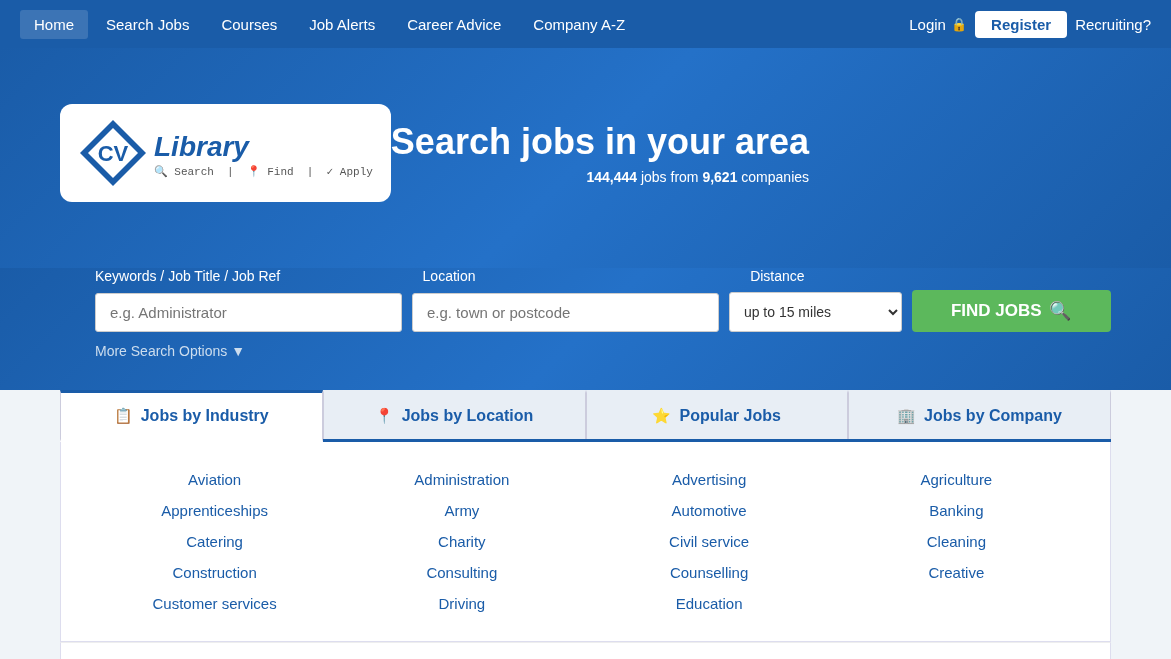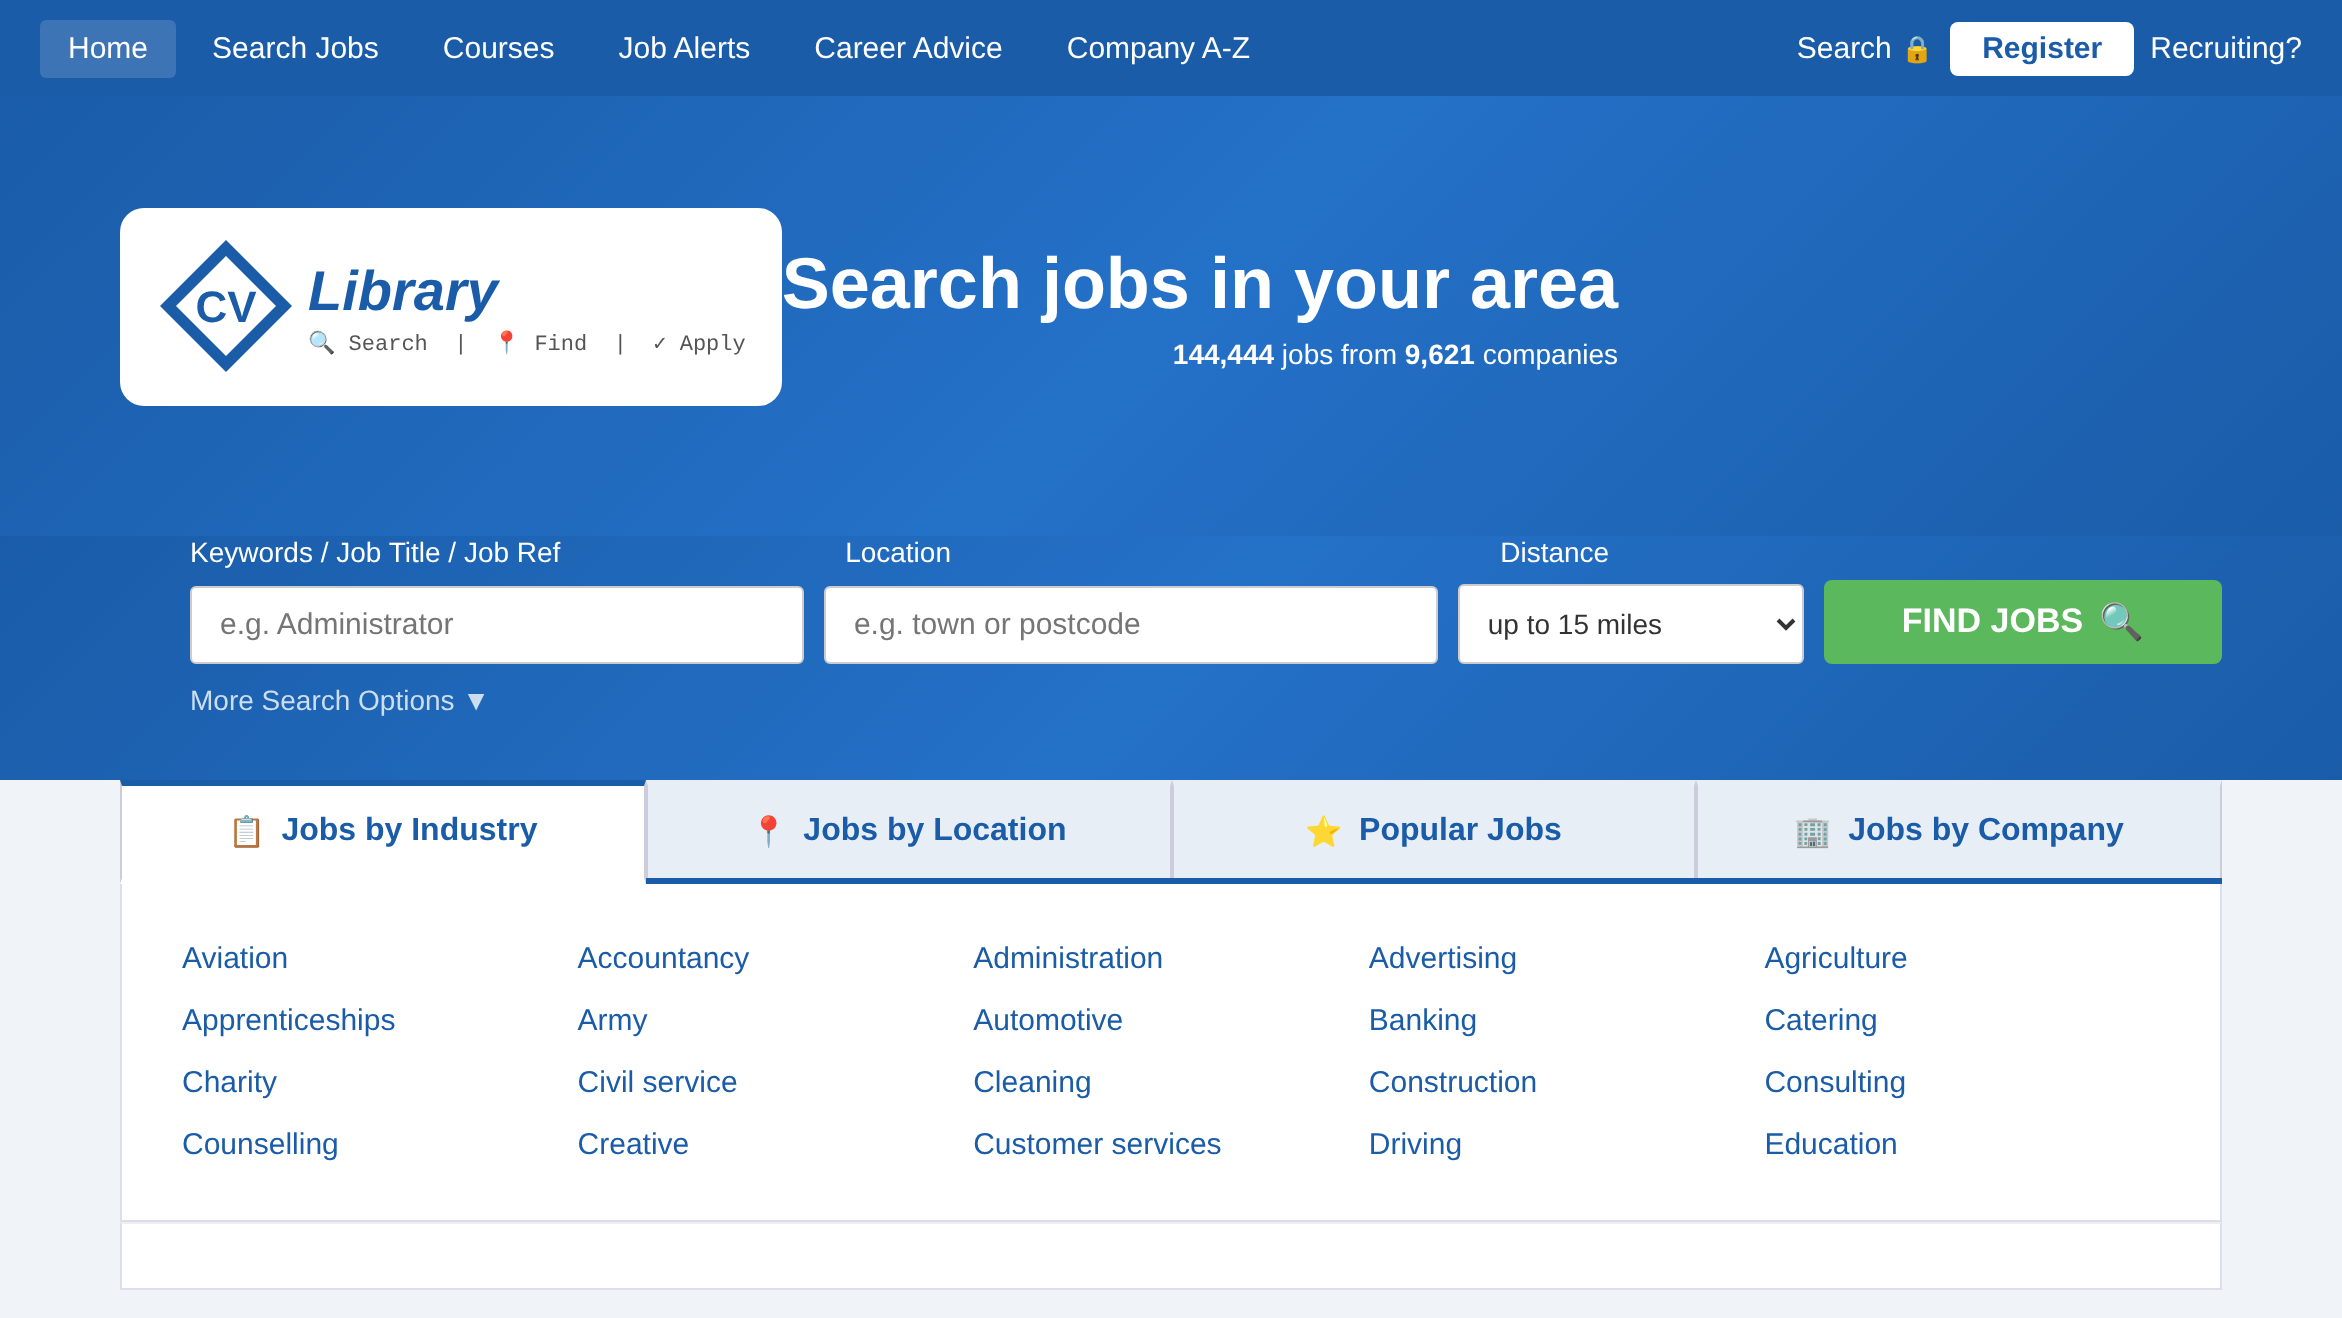--- a/index.html
+++ b/index.html
@@ -148,22 +148,23 @@
     .tab-icon { font-size: 15px; }
 
     .tab-content {
       background: #fff;
       padding: 24px 30px;
       border: 1px solid #dde;
       border-top: none;
     }
     .tab-grid {
       display: grid;
-      grid-template-columns: repeat(5, 1fr);
+      grid-template-columns: repeat(4, 1fr);
       gap: 4px 0;
+      text-align: center;
     }
     .tab-link {
       color: #1a5ca8;
       font-size: 15px;
       text-decoration: none;
       padding: 5px 0;
       display: block;
       cursor: pointer;
     }
 
@@ -182,21 +183,21 @@
   <div class="nav-links">
     <a class="nav-link active">Home</a>
     <a class="nav-link">Search Jobs</a>
     <a class="nav-link">Courses</a>
     <a class="nav-link">Job Alerts</a>
     <a class="nav-link">Career Advice</a>
     <a class="nav-link">Company A-Z</a>
   </div>
   <div class="nav-right">
     <a class="nav-login">
-      <span>Search</span>
+      <span>Login</span>
       <span class="nav-lock">🔒</span>
     </a>
     <button class="nav-register">Register</button>
     <span class="nav-recruiting">Recruiting?</span>
   </div>
 </nav>
 
 <div class="hero">
   <div class="logo-area">
     <div class="logo-box">
@@ -270,21 +271,20 @@
     <div class="tab">
       <span class="tab-icon">🏢</span>
       <span>Jobs by Company</span>
     </div>
   </div>
 
   <div class="tab-content">
     <div class="tab-grid">
 
       <a class="tab-link">Aviation</a>
-      <a class="tab-link">Accountancy</a>
       <a class="tab-link">Administration</a>
       <a class="tab-link">Advertising</a>
 
       <a class="tab-link">Agriculture</a>
       <a class="tab-link">Apprenticeships</a>
       <a class="tab-link">Army</a>
       <a class="tab-link">Automotive</a>
 
       <a class="tab-link">Banking</a>
       <a class="tab-link">Catering</a>

